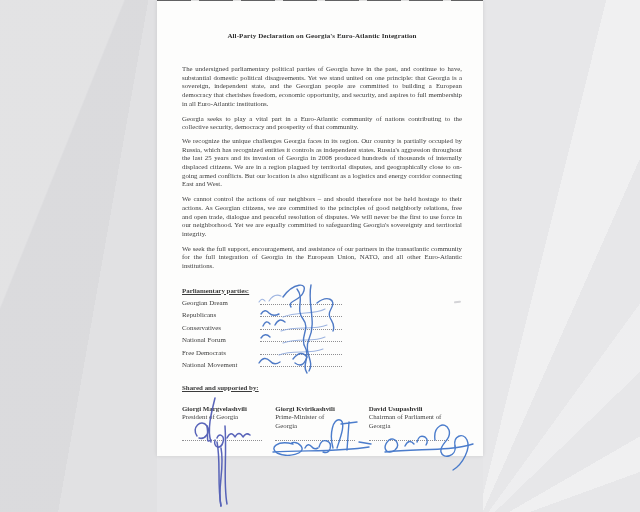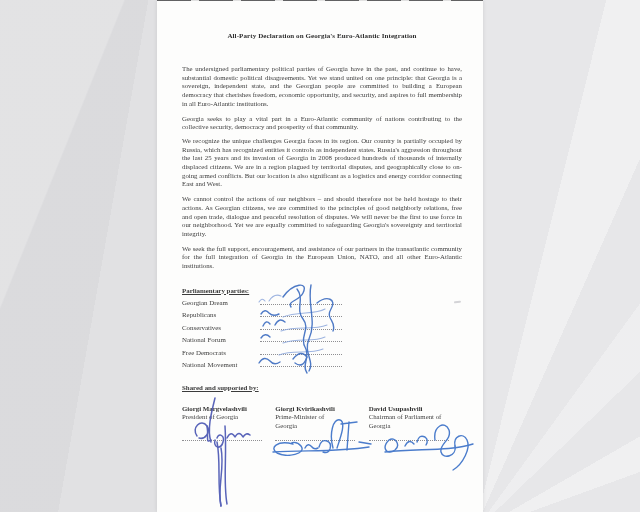--- a/index.html
+++ b/index.html
@@ -23,21 +23,21 @@
         rgba(255,255,255,0) 0 12deg,
         rgba(255,255,255,0.38) 12deg 22deg,
         rgba(255,255,255,0) 22deg 34deg,
         rgba(255,255,255,0.30) 34deg 44deg,
         rgba(255,255,255,0) 44deg 58deg,
         rgba(255,255,255,0.38) 58deg 68deg,
         rgba(255,255,255,0) 68deg 360deg),
       #e7e7e9;
   }
   .paper{
-    position:absolute;left:157px;top:0;width:326px;height:512px;
+    position:absolute;left:157px;top:0;width:326px;height:456px;
     background:#fdfdfc;
     box-shadow:0 0 4px rgba(0,0,0,0.10);
   }
   .top-edge{
     position:absolute;left:0;top:0;width:326px;height:1px;
     background:repeating-linear-gradient(90deg,
       rgba(70,70,72,0.85) 0 34px, rgba(70,70,72,0.15) 34px 42px);
   }
   .content{
     position:absolute;left:25px;top:0;width:280px;

